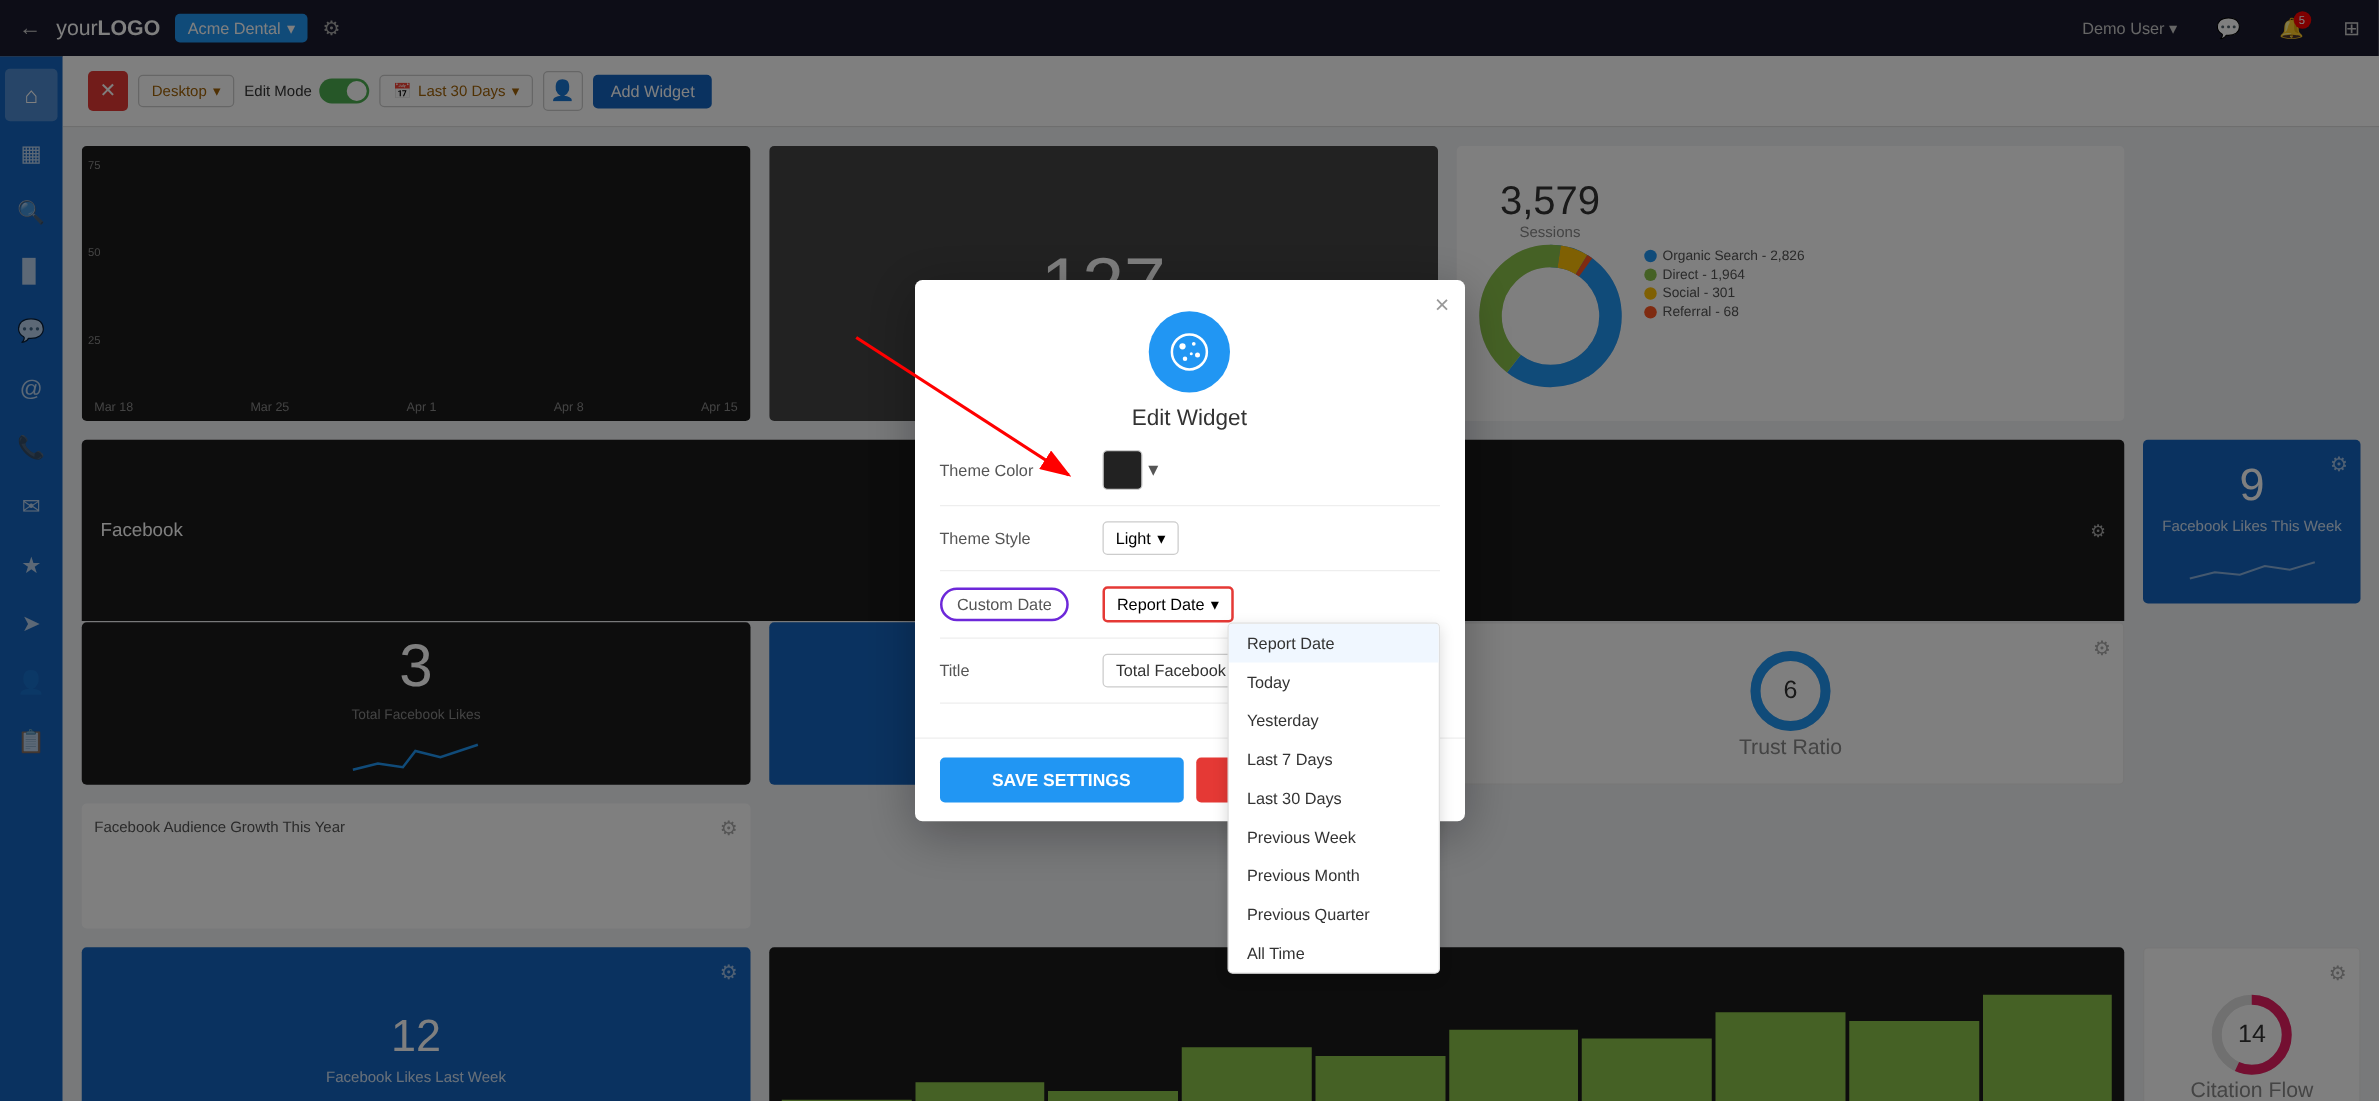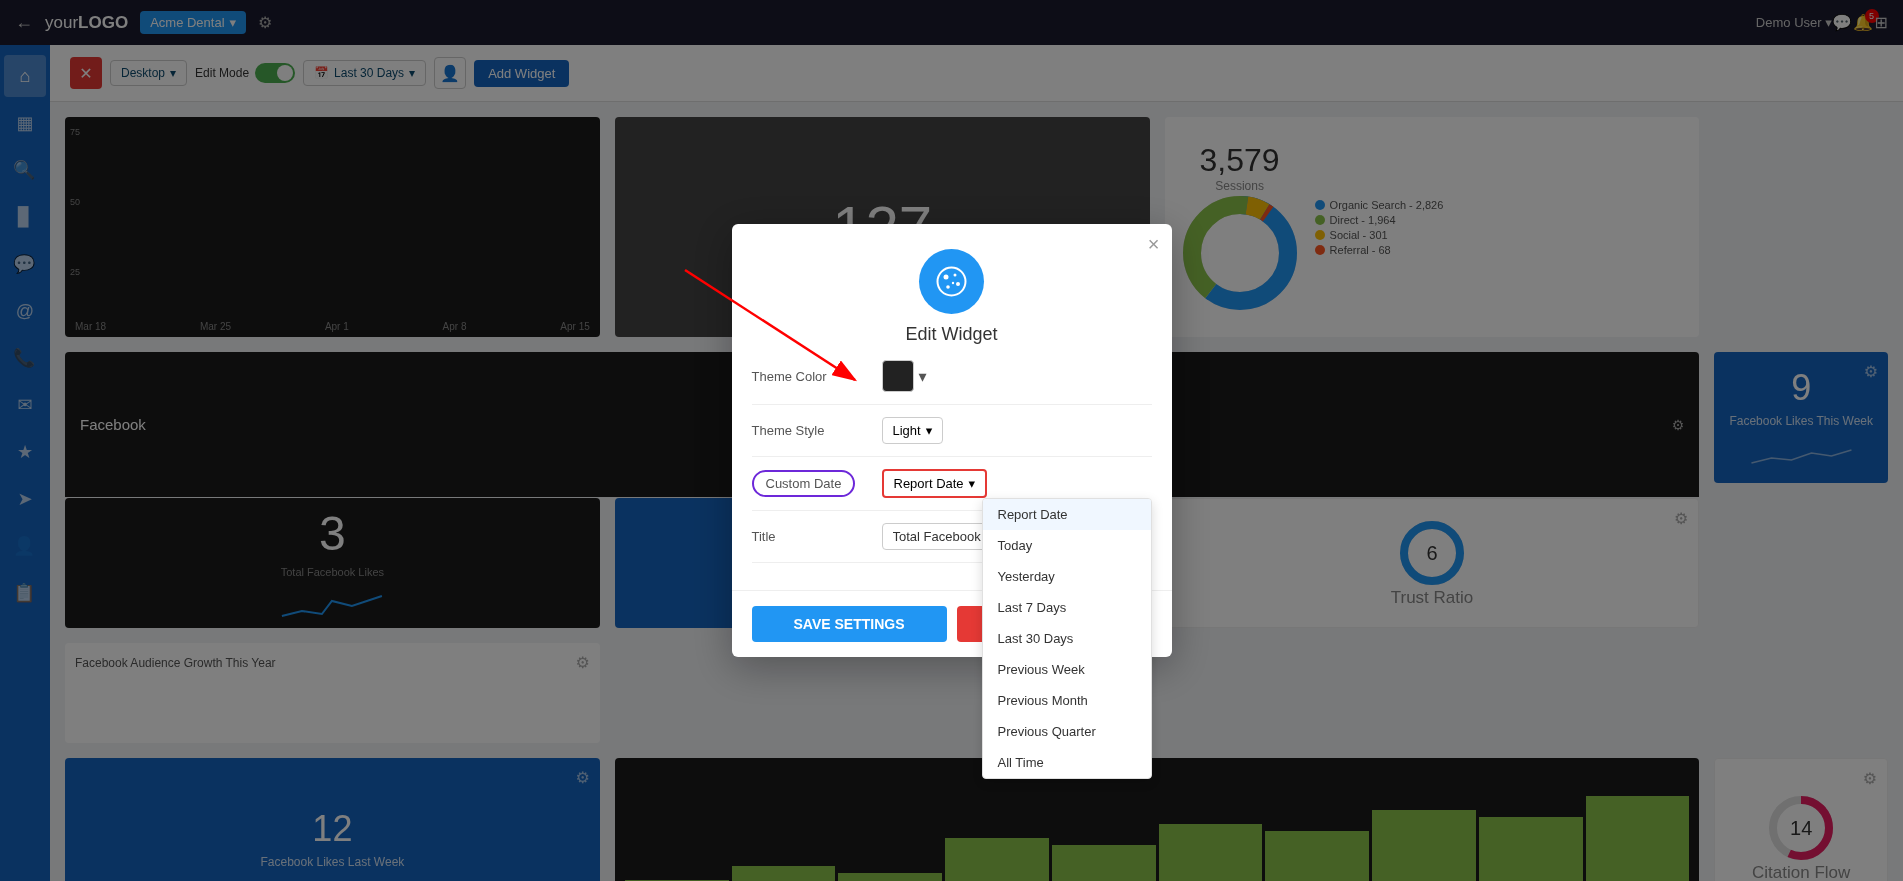--- a/index.html
+++ b/index.html
@@ -26,21 +26,21 @@
       cursor: pointer;
       display: flex;
       align-items: center;
       gap: 5px;
     }
     .top-nav-gear { color: #aaa; cursor: pointer; font-size: 16px; }
     .top-nav-right {
       margin-left: auto;
       display: flex;
       align-items: center;
-      gap: 1px;
+      gap: 31px;
       color: #ccc;
       font-size: 13px;
     }
     .top-nav-right .user-link { color: #ccc; cursor: pointer; }
     .top-nav-right .icon-btn { color: #ccc; font-size: 16px; cursor: pointer; position: relative; }
     .badge {
       position: absolute;
       top: -4px;
       right: -5px;
       background: red;
@@ -110,21 +110,21 @@
     .btn-dropdown {
       background: white;
       border: 1px solid #ccc;
       padding: 5px 10px;
       border-radius: 4px;
       font-size: 12px;
       cursor: pointer;
       display: flex;
       align-items: center;
       gap: 5px;
-      color: #0c4a6e;
+      color: #a16207;
     }
     .edit-mode-wrap { display: flex; align-items: center; gap: 6px; font-size: 12px; color: #333; }
     .toggle-switch {
       width: 40px;
       height: 20px;
       background: #4caf50;
       border-radius: 10px;
       position: relative;
       cursor: pointer;
     }

